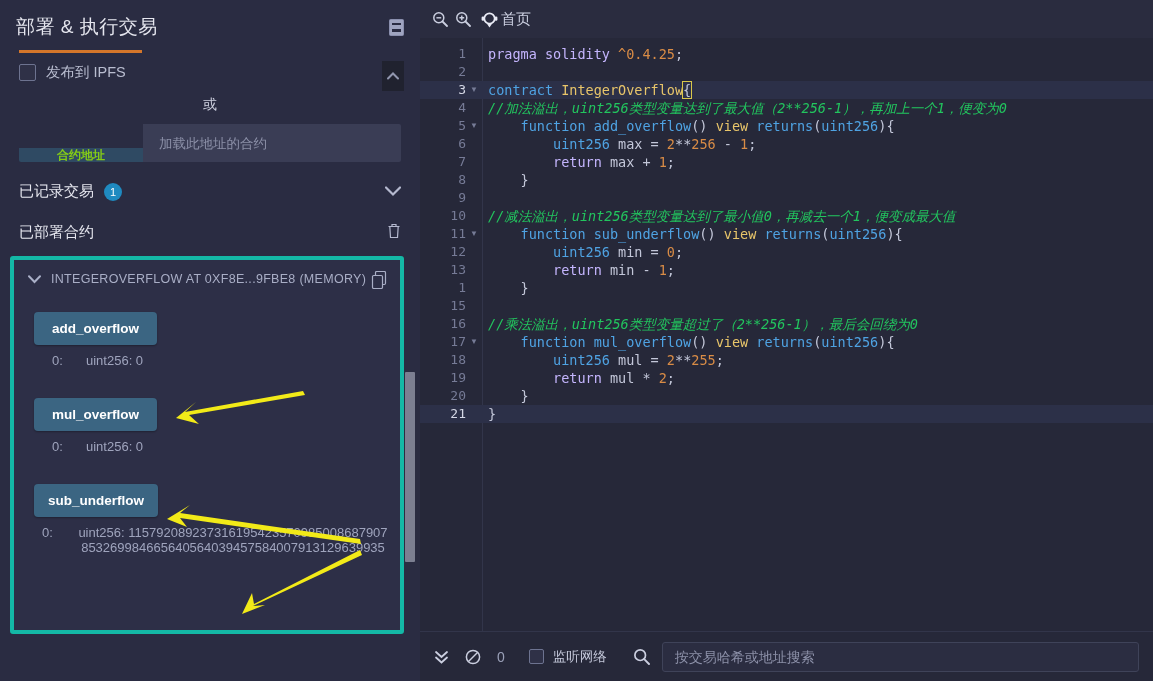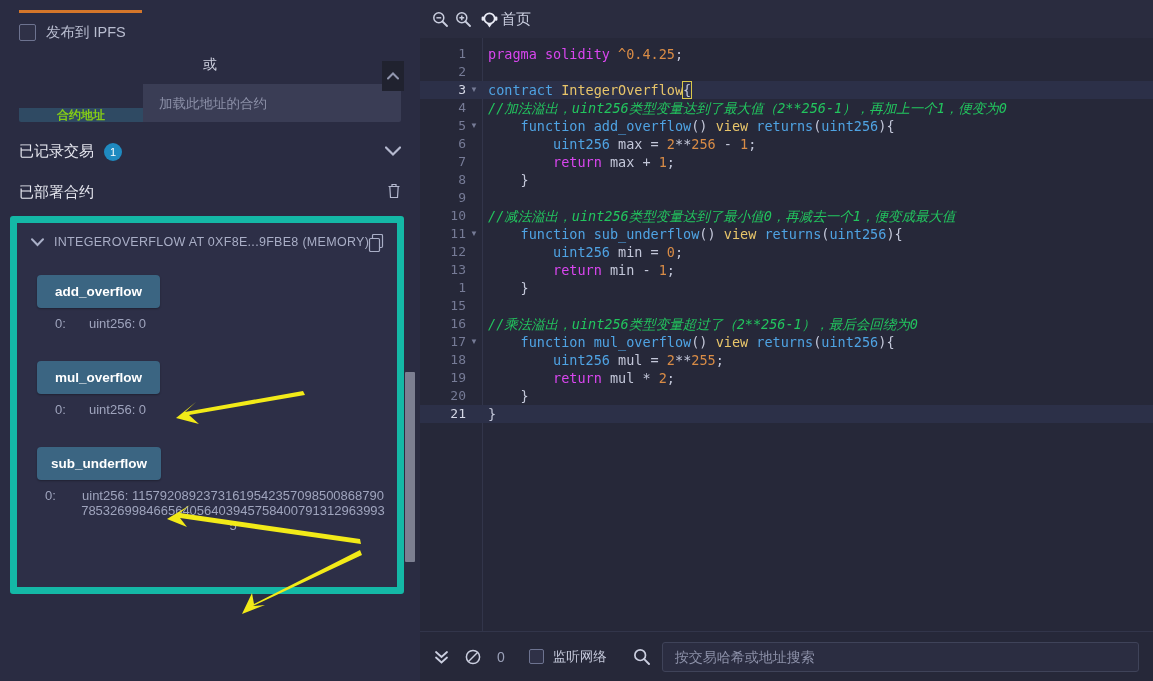--- a/index.html
+++ b/index.html
@@ -77,21 +77,21 @@
   .deployed-row {
     display: flex; align-items: center;
     margin: 22px 19px 0 19px; position: relative;
   }
   .deployed-title { font-size: 15px; color: #e6e7ef; }
   .trash { position: absolute; right: 0; top: 0; }
 
   .contract-card {
     margin: 14px 16px 0 10px;
     background: #2d2f47;
-    border: 7px solid #14b8a6;
+    border: 4px solid #14b8a6;
     border-radius: 3px;
     min-height: 378px;
     padding: 12px 10px 10px 10px;
   }
   .cc-head {
     display: flex; align-items: center; gap: 10px;
     position: relative; padding: 0 4px;
   }
   .cc-title {
     font-size: 12.5px; color: #a9aec6; letter-spacing: .3px;
@@ -173,21 +173,21 @@
   .fold {
     position: absolute; left: 50px; top: 0; line-height: 18px;
     font-size: 8px; color: #767b96;
   }
   .ln-code {
     position: absolute; left: 68px; right: 0; line-height: 18px;
     font-family: "DejaVu Sans Mono", monospace; font-size: 13.5px;
     white-space: pre;
   }
   .kw { color: #4fa3e3; }
-  .kw2 { color: #d946ef; margin-top: 28px; }
+  .kw2 { color: #c4b5fd; margin-top: 28px; }
   .typ { color: #e8c56a; }
   .fn { color: #4fa3e3; }
   .num { color: #d98c46; }
   .str { color: #d98c46; }
   .cmt { color: #22c55e; font-style: italic; }
   .pun { color: #c3c7d9; }
   .bracket-hl { outline: 1px solid #d9c64a; }
   .cursor {
     display: inline-block; width: 1px; height: 14px;
     background: #e7e9f4; vertical-align: -2px;
@@ -228,20 +228,30 @@
   }
   svg { display: block; }
 </style>
 </head>
 <body>
 
 <div id="app">
 
   <div class="left-panel">
 
+    <div class="lp-header">
+      <div class="lp-title">部署 &amp; 执行交易</div>
+      <span class="lp-doc-icon">
+        <svg width="15" height="17" viewBox="0 0 15 17">
+          <rect x="0.5" y="0.5" width="14" height="16" rx="1" fill="#9fa4c0" stroke="#8a8fae"></rect>
+          <rect x="3" y="4" width="9" height="2" fill="#2a2c42"></rect>
+          <rect x="3" y="10" width="9" height="3" fill="#2a2c42"></rect>
+        </svg>
+      </span>
+    </div>
 
     <div class="orange-rule"></div>
 
     <div class="ipfs-row">
       <span class="chk"></span>
       <span class="ipfs-label">发布到 IPFS</span>
     </div>
 
     <div class="or-text">或</div>
 

